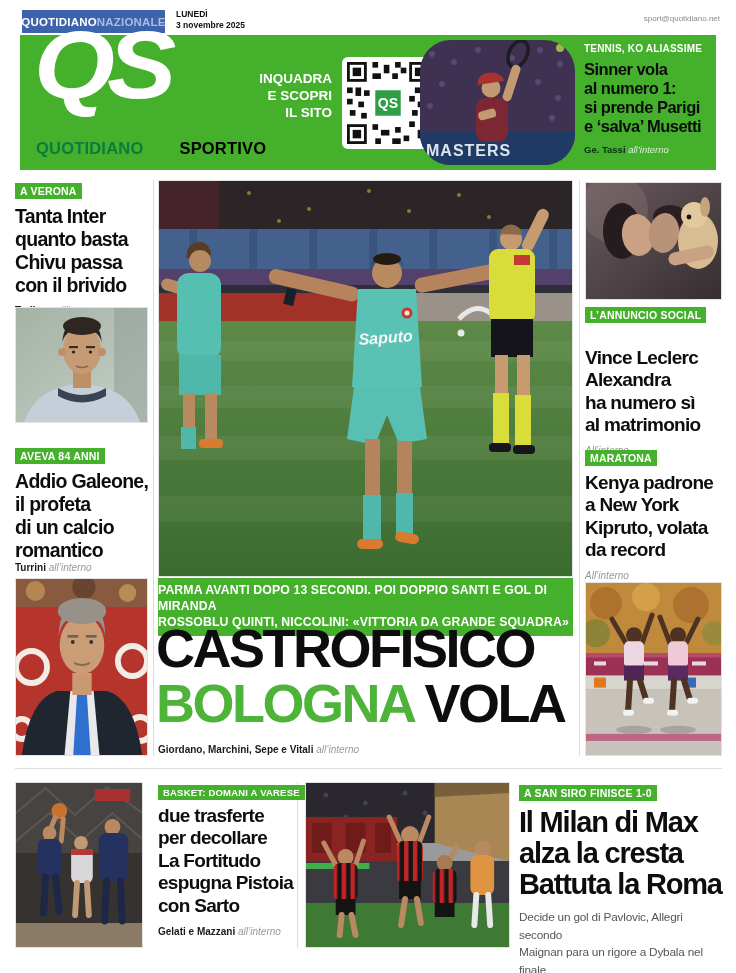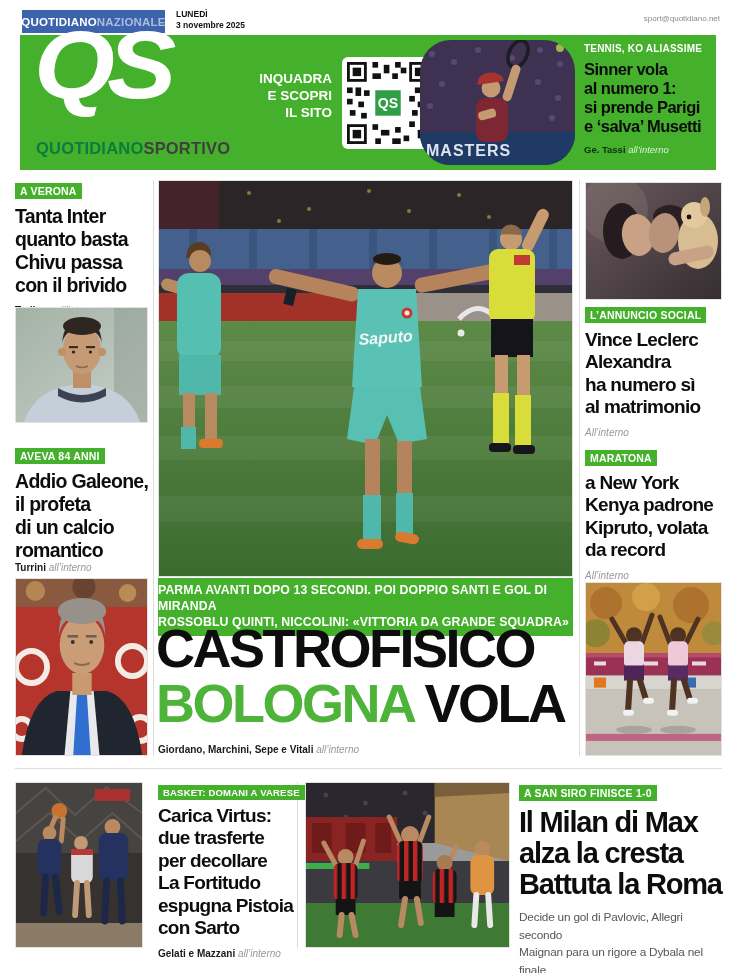--- a/index.html
+++ b/index.html
@@ -13,21 +13,21 @@
   
   .brand{left:22px;top:10px;width:143px;height:23px;background:var(--blue);
          color:#fff;font-weight:bold;font-size:11.5px;display:flex;align-items:center;justify-content:center;letter-spacing:.2px;}
   .brand .lt{color:#aabdde;font-weight:bold;}
   .dateblock{left:176px;top:9px;font-size:8.5px;font-weight:bold;color:#111;line-height:1.3;}
   .email{right:16px;top:14px;font-size:8px;color:#8a8a8a;}
   
   .ghead{left:20px;top:35px;width:696px;height:135px;background:var(--green);}
   .qslogo{left:14px;top:-22px;font-size:104px;font-weight:bold;font-style:italic;color:#fff;letter-spacing:-8px;line-height:1;transform:scaleY(.92);}
   .gsub{left:16px;top:104px;font-size:16.5px;font-weight:bold;letter-spacing:.2px;}
-  .gsub .d{color:var(--green-dark);} .gsub .w{color:#404040;}
+  .gsub .d{color:var(--green-dark);} .gsub .w{color:#000000;padding-left:36px;}
   .cta{left:200px;top:36px;width:112px;text-align:right;color:#fff;font-weight:bold;font-size:13.5px;line-height:1.25;}
   .qrbox{left:322px;top:22px;width:92px;height:92px;background:#fff;border-radius:6px;padding:5px;}
   .tphoto{left:400px;top:5px;width:155px;height:125px;overflow:hidden;border-radius:31px;}
   .tstory{left:564px;top:8px;width:130px;}
   .tkick{color:#fff;font-weight:bold;font-size:10px;letter-spacing:.2px;}
   .thl{margin-top:6px;font-weight:bold;font-size:16.5px;line-height:1.15;color:#0b0b0b;letter-spacing:-.5px;}
   .tby{margin-top:8px;font-size:9.5px;font-weight:bold;color:#0b3016;}
   .tby .lite{color:rgba(255,255,255,.8);font-weight:normal;font-style:italic;}
   
   .badge{display:inline-block;background:var(--green);color:#fff;font-weight:bold;font-size:10.5px;padding:2px 5px;letter-spacing:.2px;white-space:nowrap;}
@@ -365,35 +365,35 @@
       <ellipse cx="78" cy="50" rx="15" ry="20" fill="#b9927a" transform="rotate(9 78 50)"></ellipse>
       <ellipse cx="112" cy="58" rx="20" ry="28" fill="#d9bd92"></ellipse>
       <circle cx="108" cy="32" r="13" fill="#e2c9a0"></circle>
       <ellipse cx="119" cy="24" rx="5" ry="10" fill="#c5a678"></ellipse>
       <circle cx="103" cy="34" r="2.4" fill="#1c1410"></circle>
       <rect x="82" y="66" width="46" height="13" rx="6.5" fill="#c9a184" transform="rotate(-12 105 72)"></rect>
     </svg>
   </div>
   <div class="abs" style="left:585px;top:305px;">
     <span class="badge">L’ANNUNCIO SOCIAL</span>
-    <div class="hl hl-19" style="margin-top:6px;">
+    <div class="hl hl-19" style="margin-top:24px;">
       <div>Vince Leclerc</div>
       <div>Alexandra</div>
       <div>ha numero sì</div>
       <div>al matrimonio</div>
     </div>
     <div class="byline" style="margin-top:8px;">
       <span class="lite">All’interno</span>
     </div>
   </div>
   <div class="abs" style="left:585px;top:448px;">
     <span class="badge">MARATONA</span>
     <div class="hl hl-19" style="margin-top:6px;">
+      <div>Kenya padrone</div>
       <div>a New York</div>
-      <div>Kenya padrone</div>
       <div>Kipruto, volata</div>
       <div>da record</div>
     </div>
     <div class="byline" style="margin-top:8px;">
       <span class="lite">All’interno</span>
     </div>
   </div>
   <div class="abs ph" style="left:585px;top:582px;width:137px;height:174px;">
     <svg viewBox="0 0 135 171" preserveAspectRatio="none">
       <rect width="135" height="75" fill="#c08a3c"></rect>
@@ -473,21 +473,20 @@
       </g>
       <g stroke="#c09a74" stroke-width="6" stroke-linecap="round">
         <line x1="62" y1="100" x2="60" y2="132"></line>
           <line x1="72" y1="100" x2="74" y2="132"></line>
       </g>
     </svg>
   </div>
   <div class="abs" style="left:158px;top:782px;width:150px;">
     <span class="badge" style="font-size:9.5px;">BASKET: DOMANI A VARESE</span>
     <div class="hl hl-19" style="margin-top:5px;">
-      <div>Carica Virtus:</div>
       <div>due trasferte</div>
       <div>per decollare</div>
       <div>La Fortitudo</div>
       <div>espugna Pistoia</div>
       <div>con Sarto</div>
     </div>
     <div class="byline" style="margin-top:9px;">
       <span>Gelati e Mazzani</span>
       <span class="lite">all’interno</span>
     </div>

